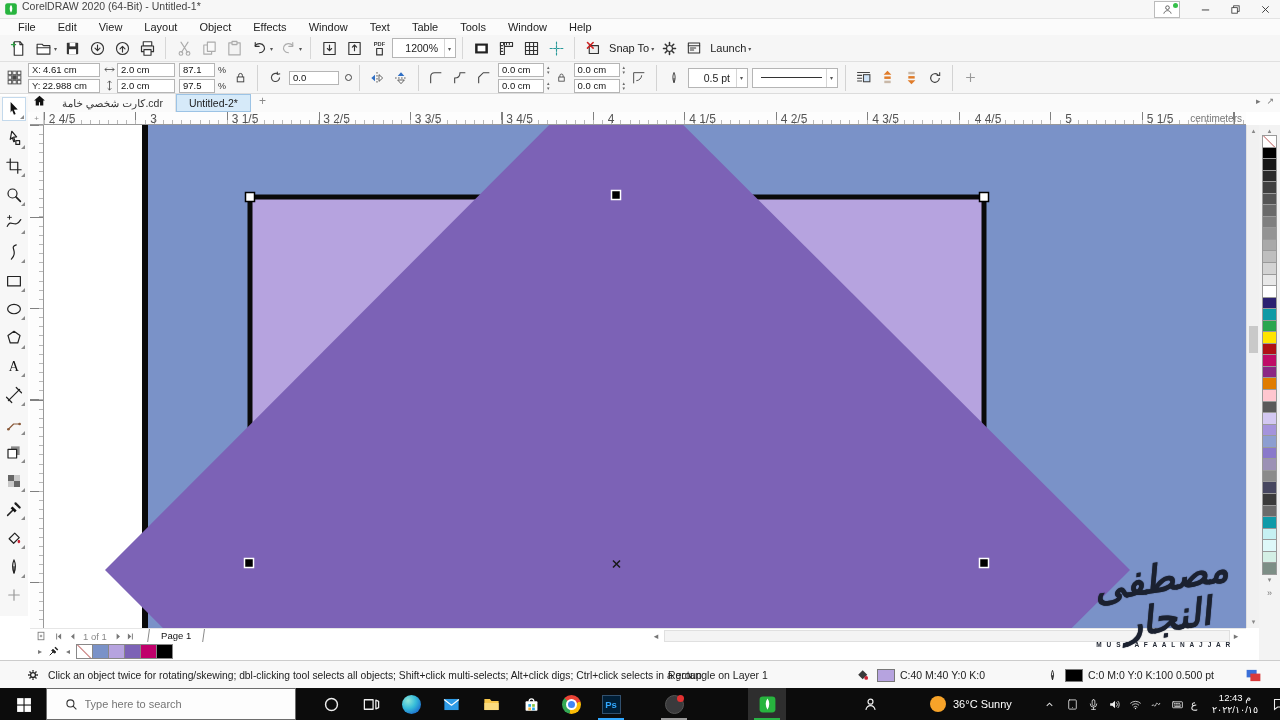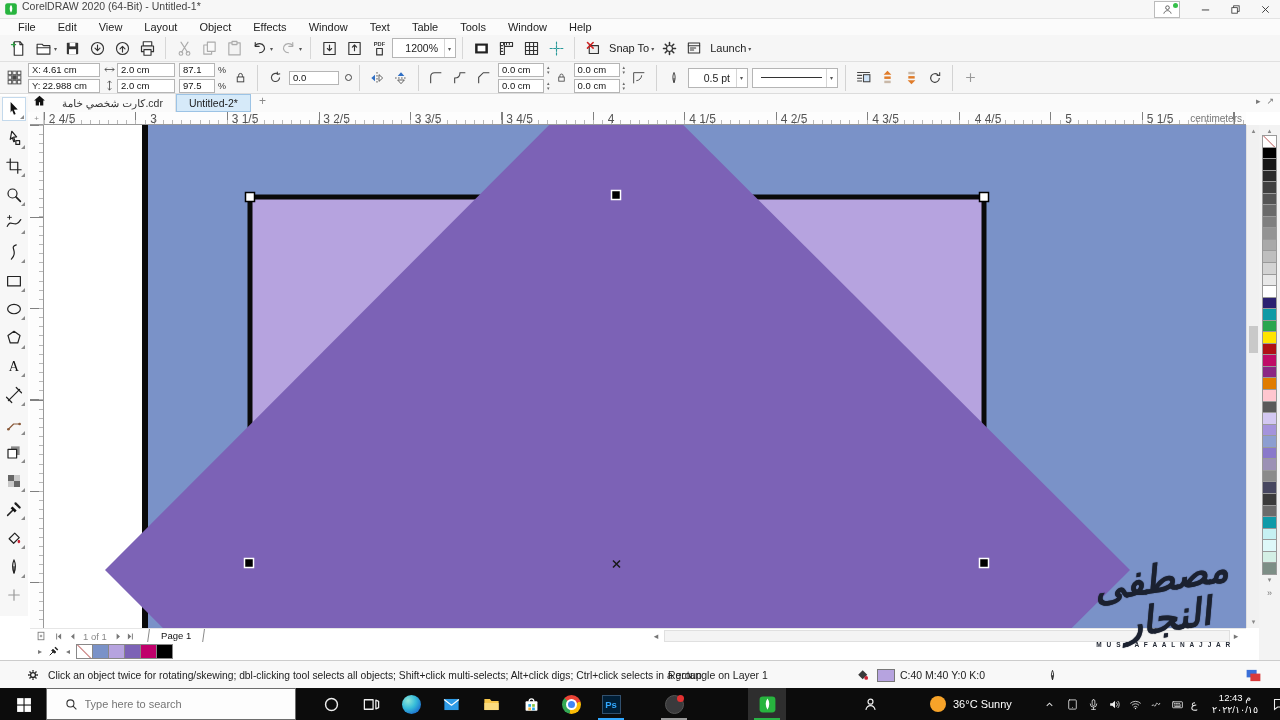--- a/index.html
+++ b/index.html
@@ -815,20 +815,24 @@
     <span class="s" style="left:872px">
         <span class="swatchbox" style="background:var(--rect_fill)"></span>
         <span>C:40 M:40 Y:0 K:0</span>
       </span>
     <span class="s" style="left:1046px">
         <svg width="13" height="13" viewBox="0 0 24 24" fill="none" stroke="#222" stroke-width="1.6">
           <path d="M12 2.5C9.3 8.5 9.3 13.5 12 20 14.7 13.5 14.7 8.5 12 2.5z"></path>
           <path d="M12 11.5V20"></path>
         </svg>
       </span>
+    <span class="s" style="left:1060px">
+        <span class="swatchbox" style="background:#000"></span>
+        <span>C:0 M:0 Y:0 K:100  0.500 pt</span>
+      </span>
     <span class="s" style="left:1246px">
         <svg width="15" height="13" viewBox="0 0 24 20">
           <rect x="1" y="1" width="16" height="12" fill="#3a6fd8"></rect>
           <rect x="7" y="7" width="16" height="12" fill="#d83a3a"></rect>
         </svg>
       </span>
   </div>
 
   <div class="abs" id="taskbar">
     <span class="t" style="left:0;width:46px">

